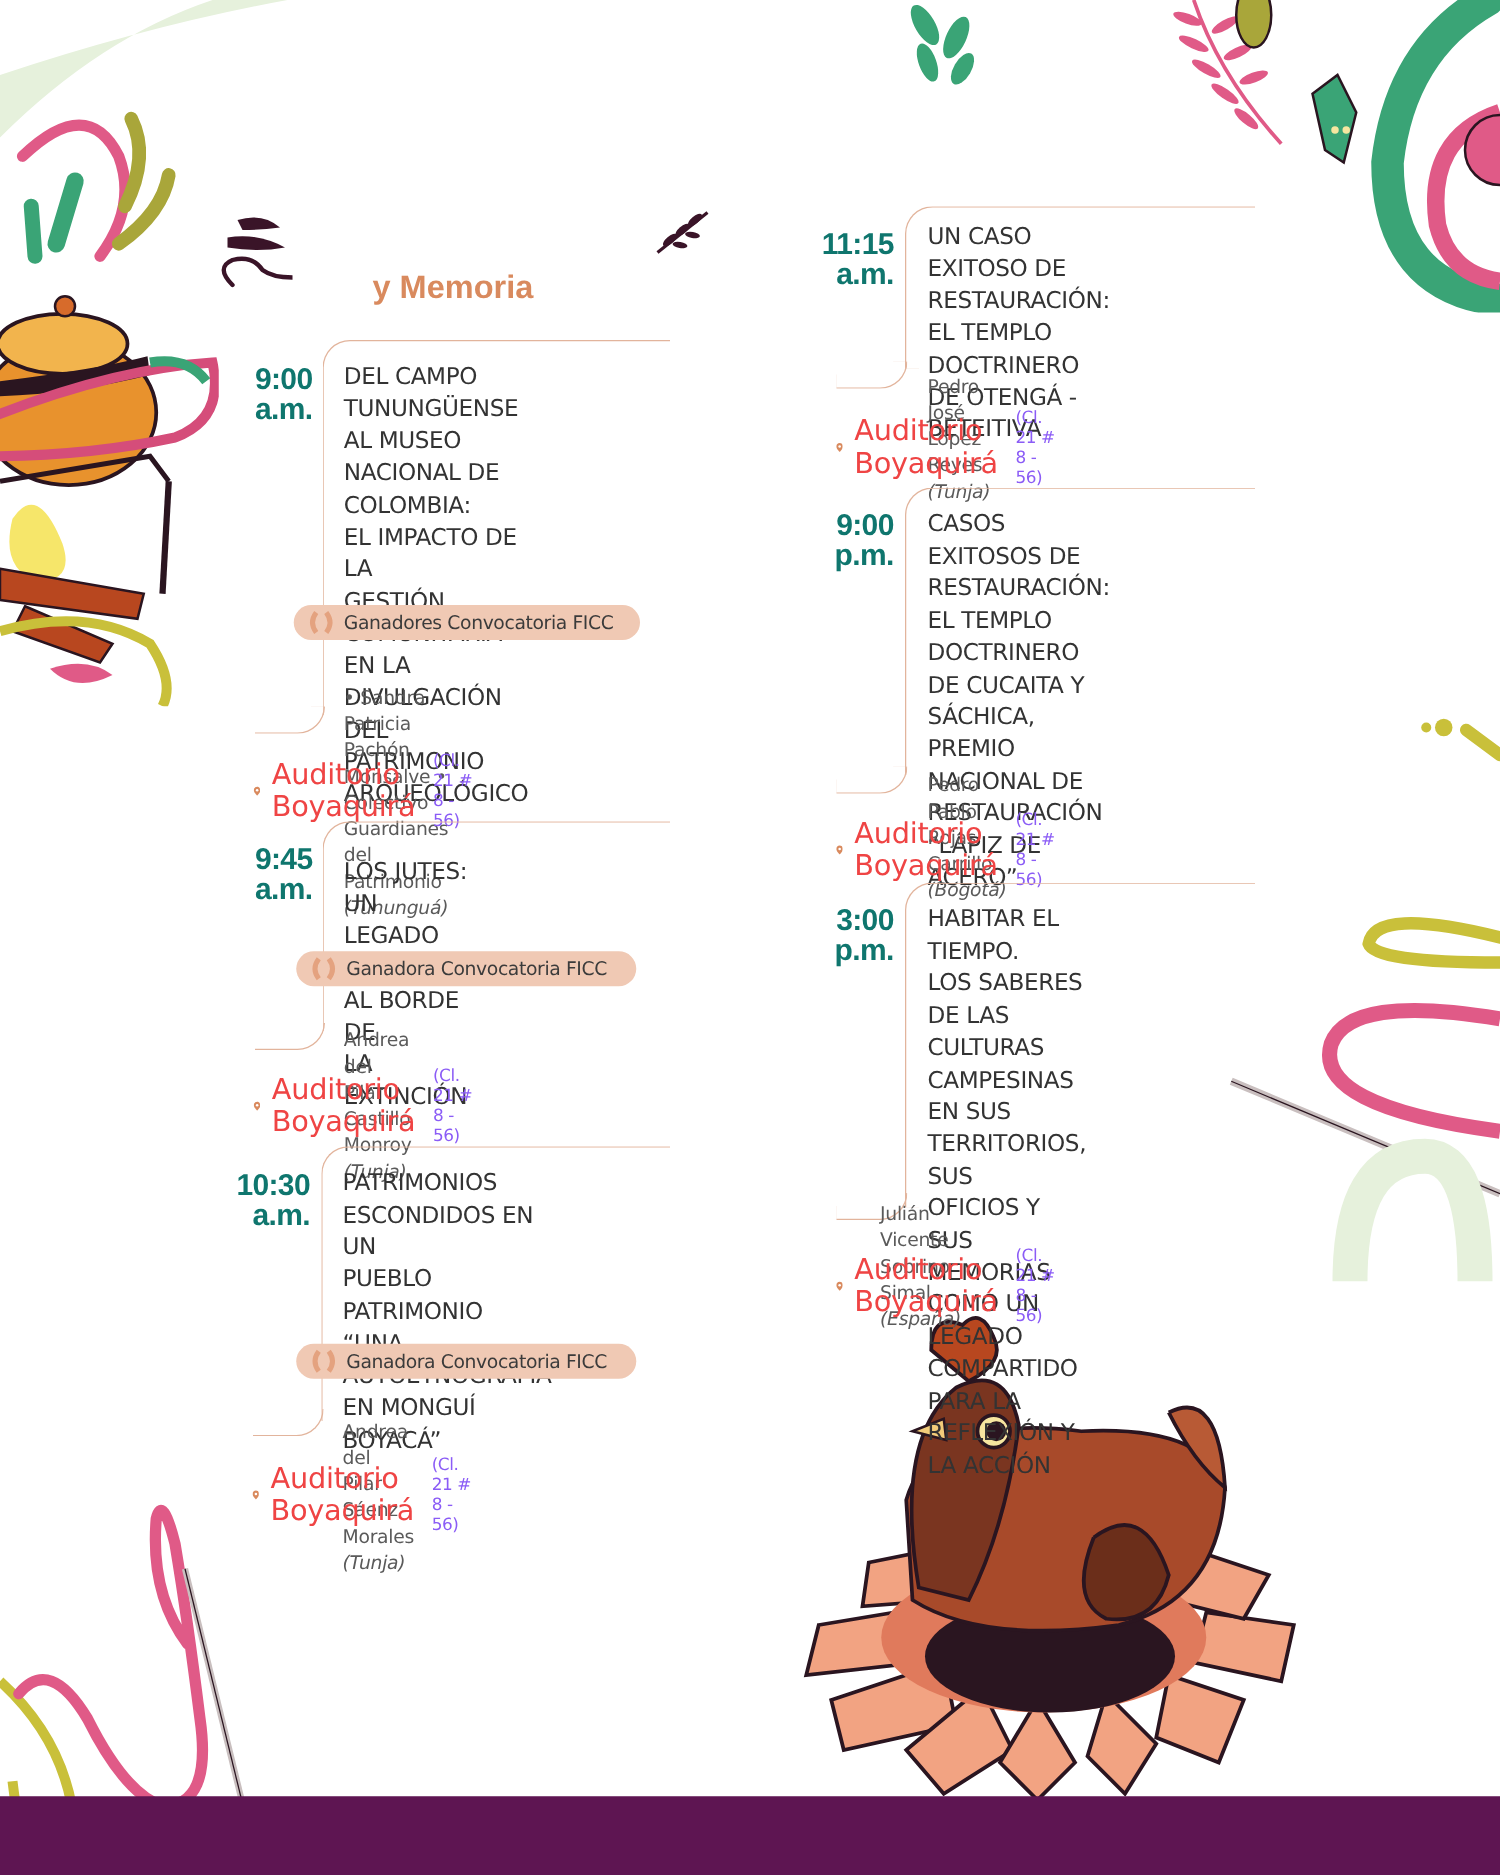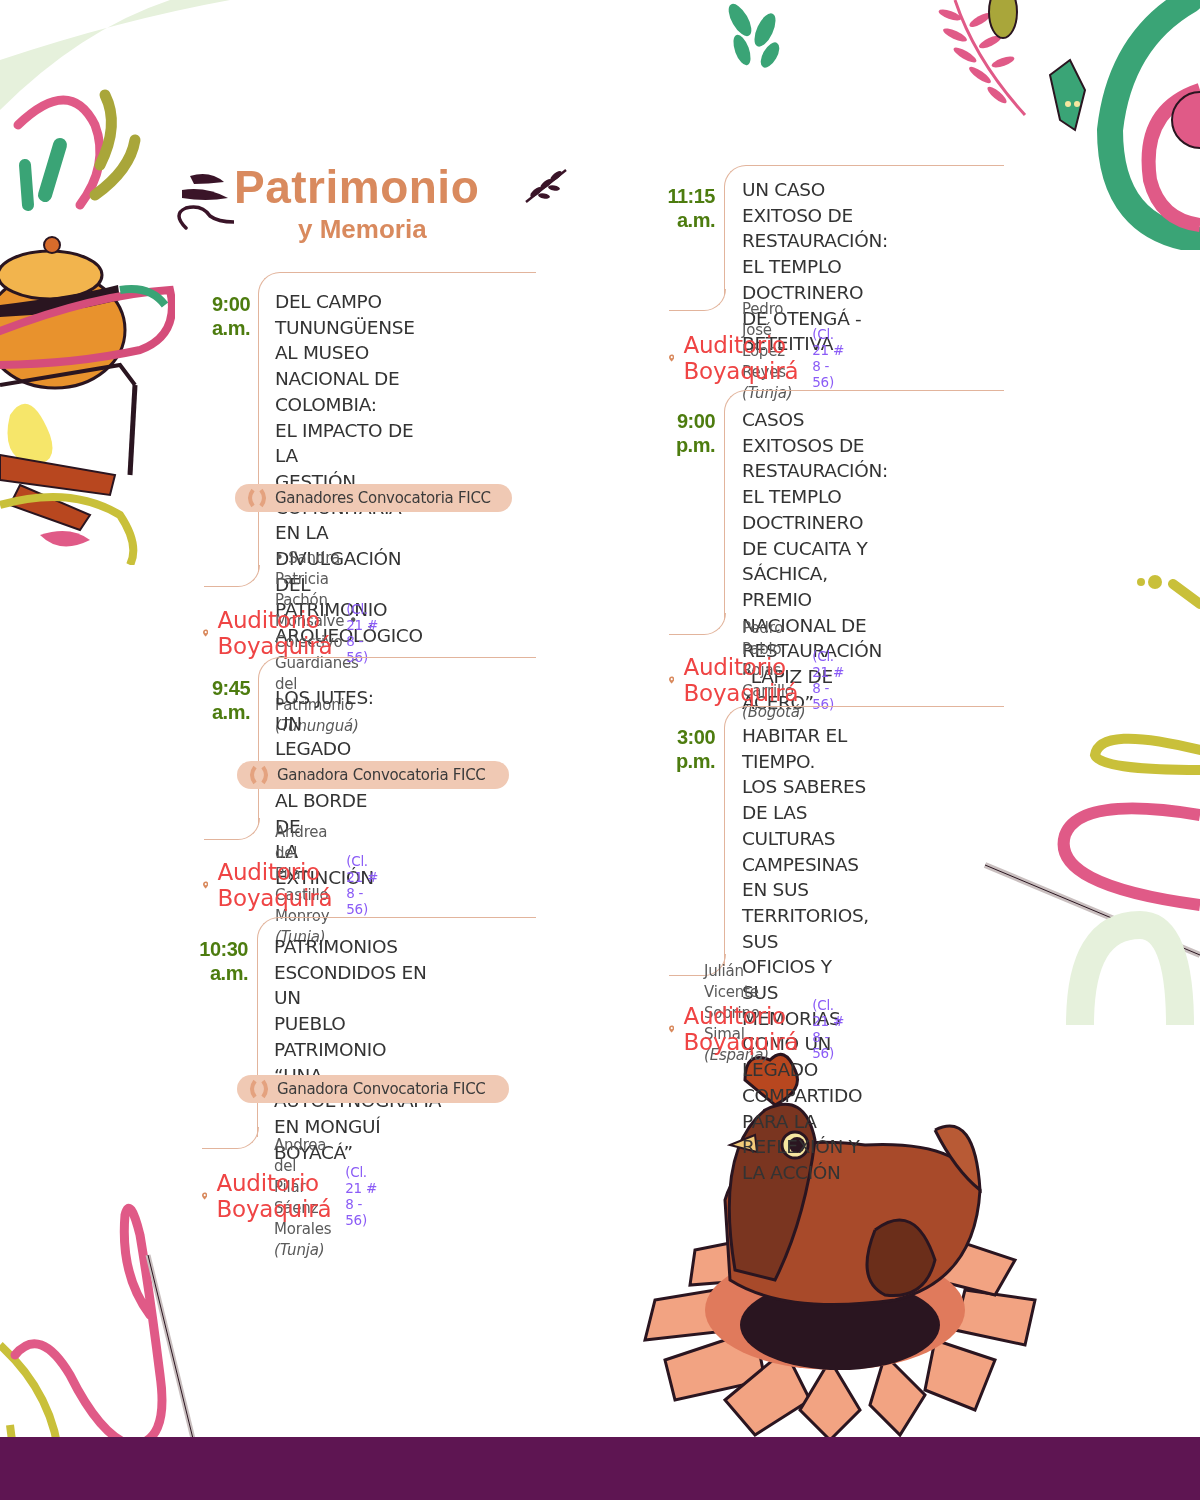--- a/index.html
+++ b/index.html
@@ -8,21 +8,21 @@
 
   .deco { position: absolute; pointer-events: none; }
 
   .title-block { position: absolute; left: 172px; top: 158px; width: 420px; height: 100px; }
   .title-main { position: absolute; left: 62px; top: 2px; font-family: "Liberation Sans", sans-serif; font-weight: 700; font-size: 46px; color: #d98a5e; letter-spacing: 0.5px; }
   .title-sub { position: absolute; left: 126px; top: 56px; font-family: "Liberation Sans", sans-serif; font-weight: 700; font-size: 26px; color: #d98a5e; }
 
   .event { position: absolute; }
   .event .frame { position: absolute; border-top: 1.5px solid #e2b49c; border-left: 1.5px solid #e2b49c; border-top-left-radius: 22px; }
   .event .frame-bottom { position: absolute; height: 22px; border-bottom: 1.5px solid #e2b49c; border-right: 1.5px solid #e2b49c; border-bottom-right-radius: 22px; }
-  .time { position: absolute; font-family: "Liberation Sans", sans-serif; font-weight: 700; color: #4d7c0f; font-size: 20px; line-height: 24px; text-align: right; letter-spacing: -0.5px; }
+  .time { position: absolute; font-family: "Liberation Sans", sans-serif; font-weight: 700; color: #0f766e; font-size: 24px; line-height: 24px; text-align: right; letter-spacing: -0.5px; }
   .etitle { position: absolute; font-family: "DejaVu Sans", sans-serif; font-size: 18.5px; line-height: 25.7px; color: #333333; white-space: pre-line; letter-spacing: -0.3px; }
   .badge { position: absolute; height: 28px; border-radius: 14px; background: #f0c9b4; display: flex; align-items: center; padding-left: 10px; padding-right: 14px; }
   .badge .laurel { width: 24px; height: 20px; margin-right: 6px; }
   .badge span { font-family: "DejaVu Sans", sans-serif; font-size: 15px; color: #3b3b3b; letter-spacing: -0.3px; }
   .speaker { position: absolute; font-family: "DejaVu Sans", sans-serif; font-size: 15px; line-height: 21px; color: #5a5a5a; white-space: pre-line; letter-spacing: -0.2px; }
   .speaker i { font-style: italic; }
   .loc { position: absolute; display: flex; align-items: center; }
   .loc .pin { width: 17px; height: 22px; margin-right: 9px; }
   .loc .venue { font-family: "DejaVu Sans", sans-serif; font-size: 23px; color: #ef4444; letter-spacing: -0.2px; }
   .loc .addr { font-family: "DejaVu Sans", sans-serif; font-size: 13.5px; color: #8b5cf6; margin-left: 14px; letter-spacing: -0.3px; }
@@ -133,21 +133,20 @@
   <path d="M95 95 L120 85 L122 102 Z" fill="#f2cc7a" stroke="#2a1520" stroke-width="2"></path>
   <path d="M240 180 Q280 150 300 210 Q290 250 250 245 Q220 230 240 180" fill="#6b2e1a" stroke="#2a1520" stroke-width="3"></path>
 </svg>
 
 <div class="title-block">
   <svg class="deco" style="left:0;top:10px" width="62" height="70" viewBox="0 0 62 70">
     <path d="M18 8 Q38 2 52 14 Q36 16 22 16 Z" fill="#3a1428"></path>
     <path d="M10 22 Q34 18 56 30 Q34 34 10 30 Z" fill="#3a1428"></path>
     <path d="M14 60 Q0 46 14 40 Q30 36 38 48 Q46 54 62 54" stroke="#3a1428" stroke-width="3.5" fill="none" stroke-linecap="round"></path>
   </svg>
-  <span class="title-main">Patrimonio</span>
   <svg class="deco" style="left:350px;top:8px" width="48" height="40" viewBox="0 0 48 40">
     <path d="M4 36 Q24 20 44 4" stroke="#3a1428" stroke-width="2.5" fill="none"></path>
     <g fill="#3a1428">
       <ellipse cx="14" cy="26" rx="7" ry="3" transform="rotate(-40 14 26)"></ellipse>
       <ellipse cx="24" cy="18" rx="7" ry="3" transform="rotate(-40 24 18)"></ellipse>
       <ellipse cx="34" cy="10" rx="7" ry="3" transform="rotate(-40 34 10)"></ellipse>
       <ellipse cx="22" cy="30" rx="6" ry="2.5" transform="rotate(10 22 30)"></ellipse>
       <ellipse cx="32" cy="22" rx="6" ry="2.5" transform="rotate(10 32 22)"></ellipse>
     </g>
   </svg>

